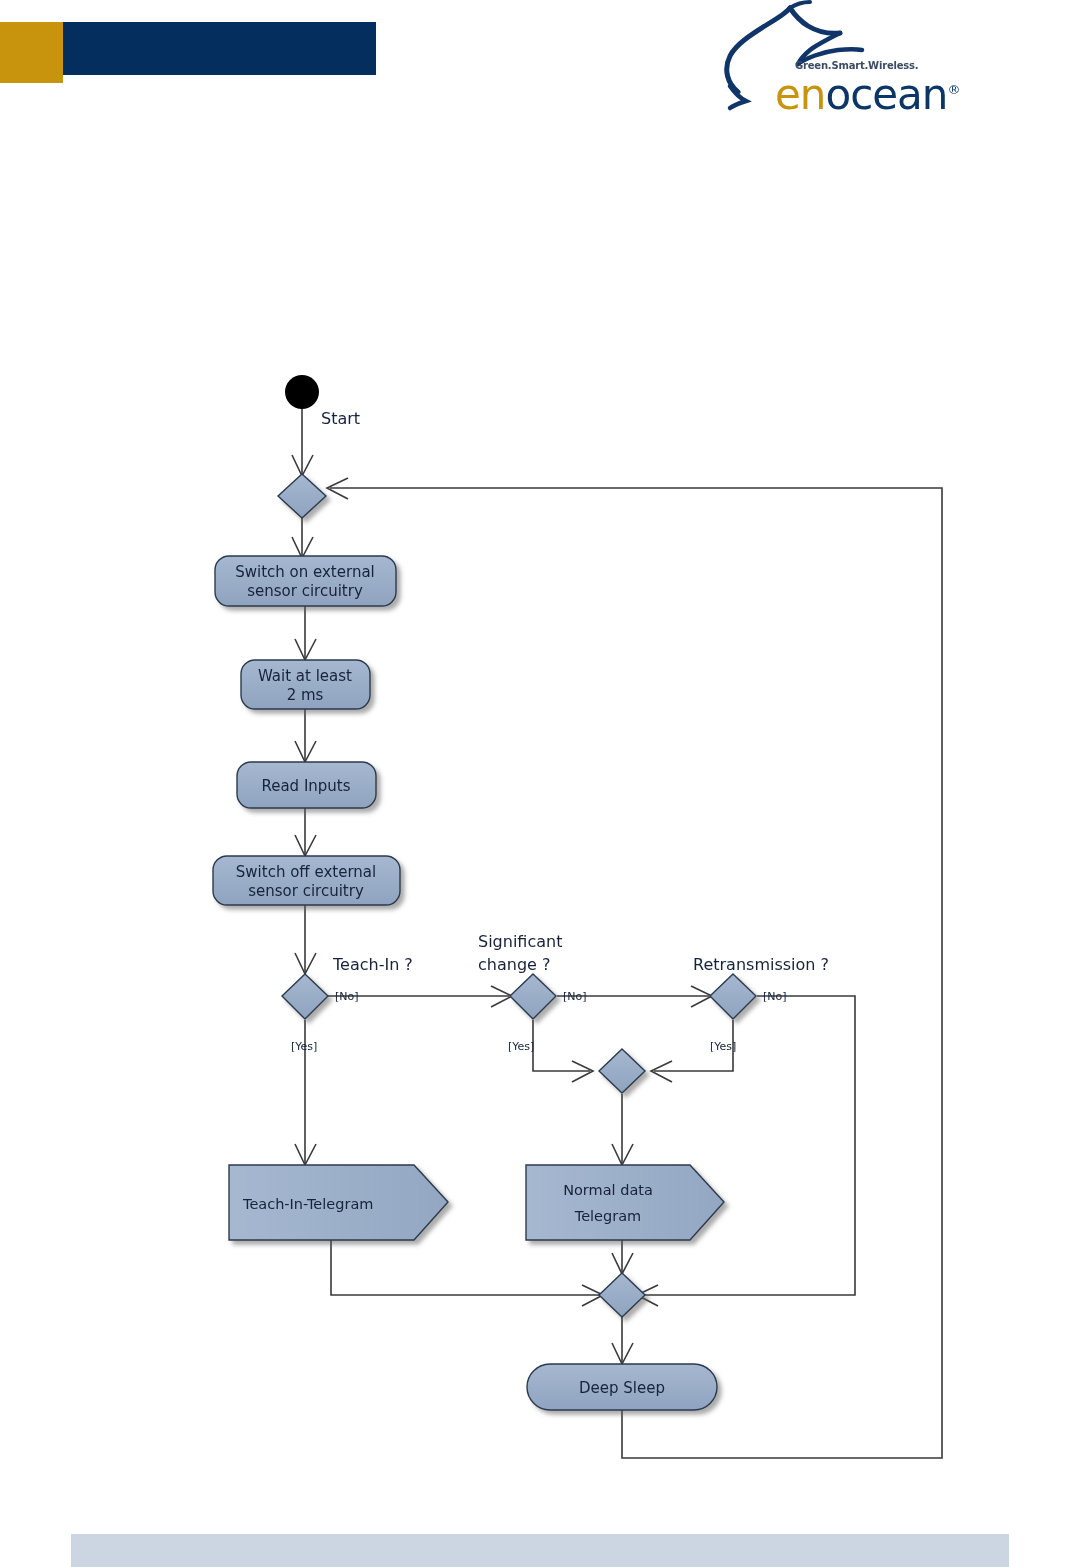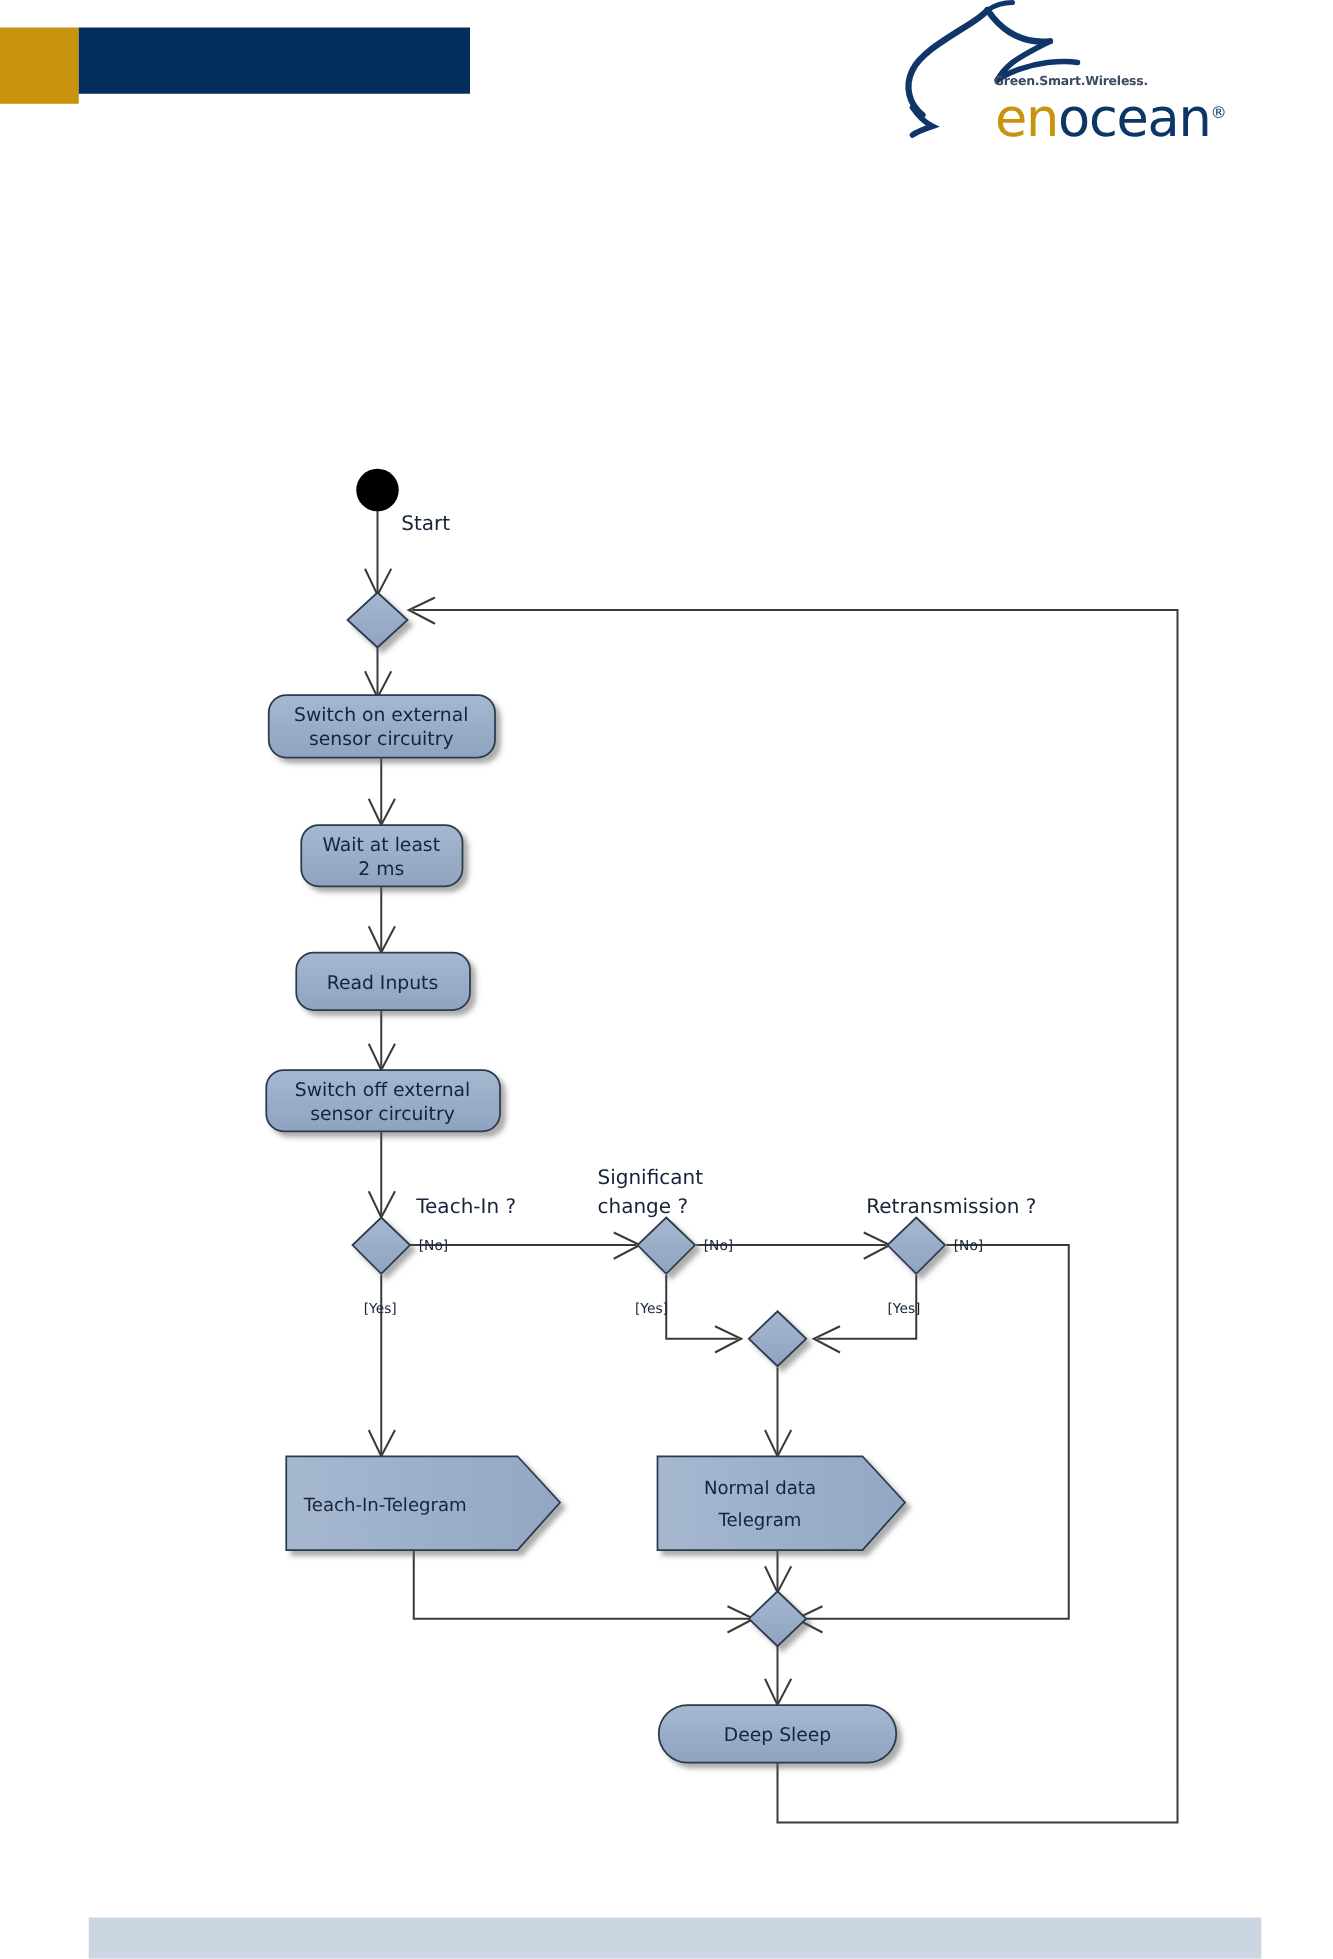--- a/index.html
+++ b/index.html
@@ -57,21 +57,21 @@
     position: absolute;
     left: 105px; top: 60px;
     font-size: 10px;
     font-weight: bold;
     color: #3c4c63;
     letter-spacing: -0.2px;
     white-space: nowrap;
   }
   .logo-word {
     position: absolute;
-    left: 106px; top: 74px;
+    left: 85px; top: 74px;
     font-size: 42px;
     font-weight: normal;
     letter-spacing: -1px;
     white-space: nowrap;
     line-height: 1;
     text-align: center;
   }
   .logo-word .c-gold { color: #c8930d; }
   .logo-word .c-navy { color: #0c3668; }
   .logo-reg {

